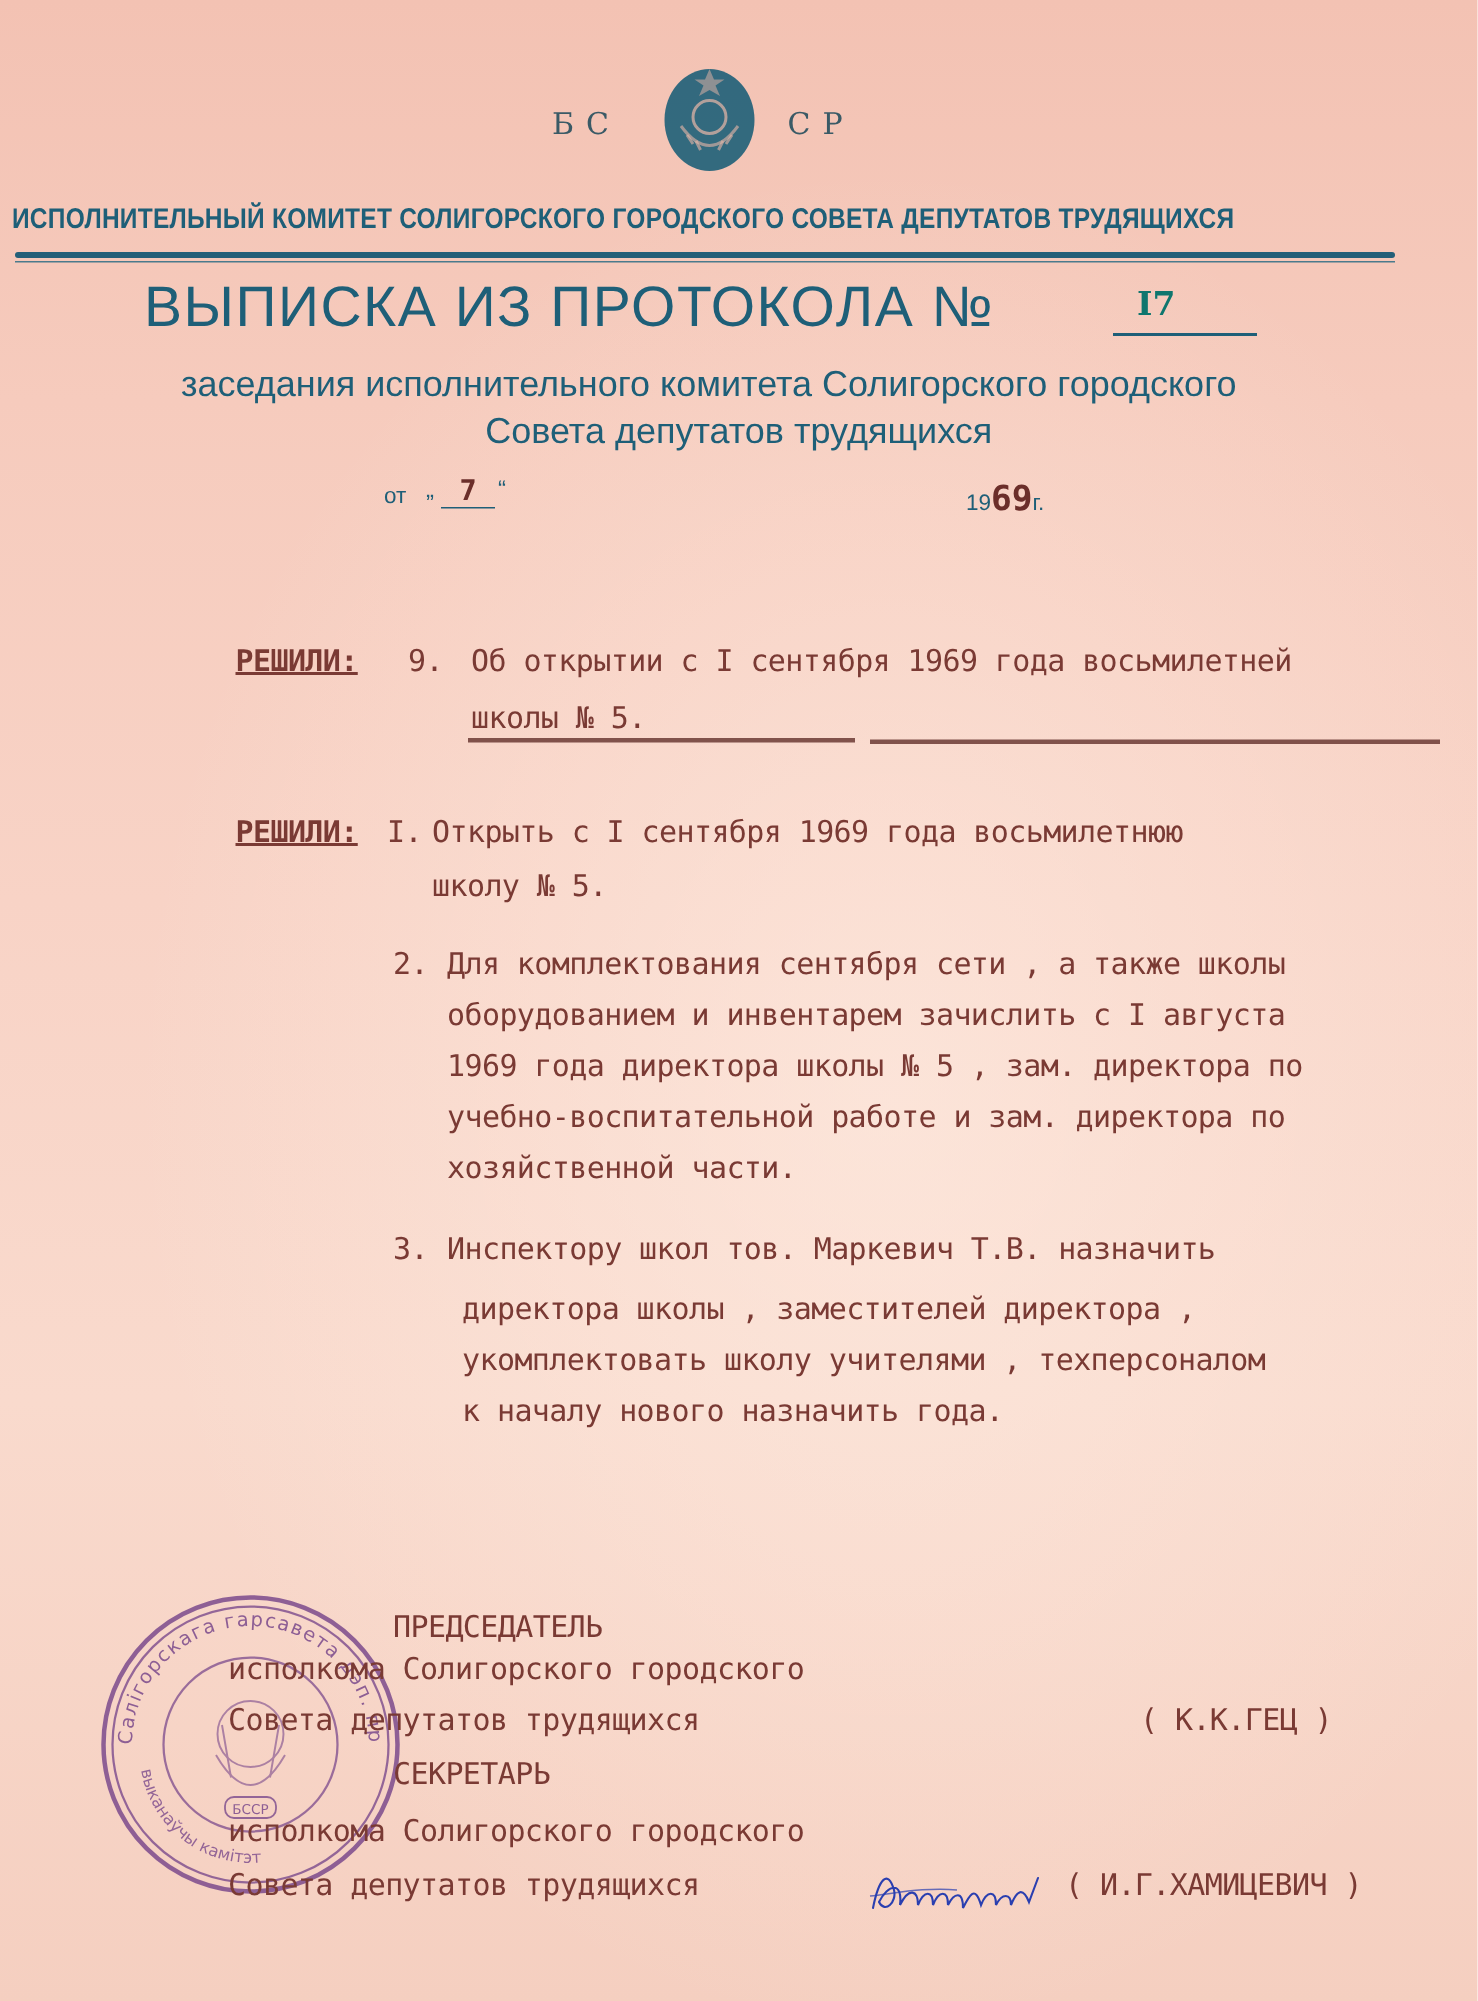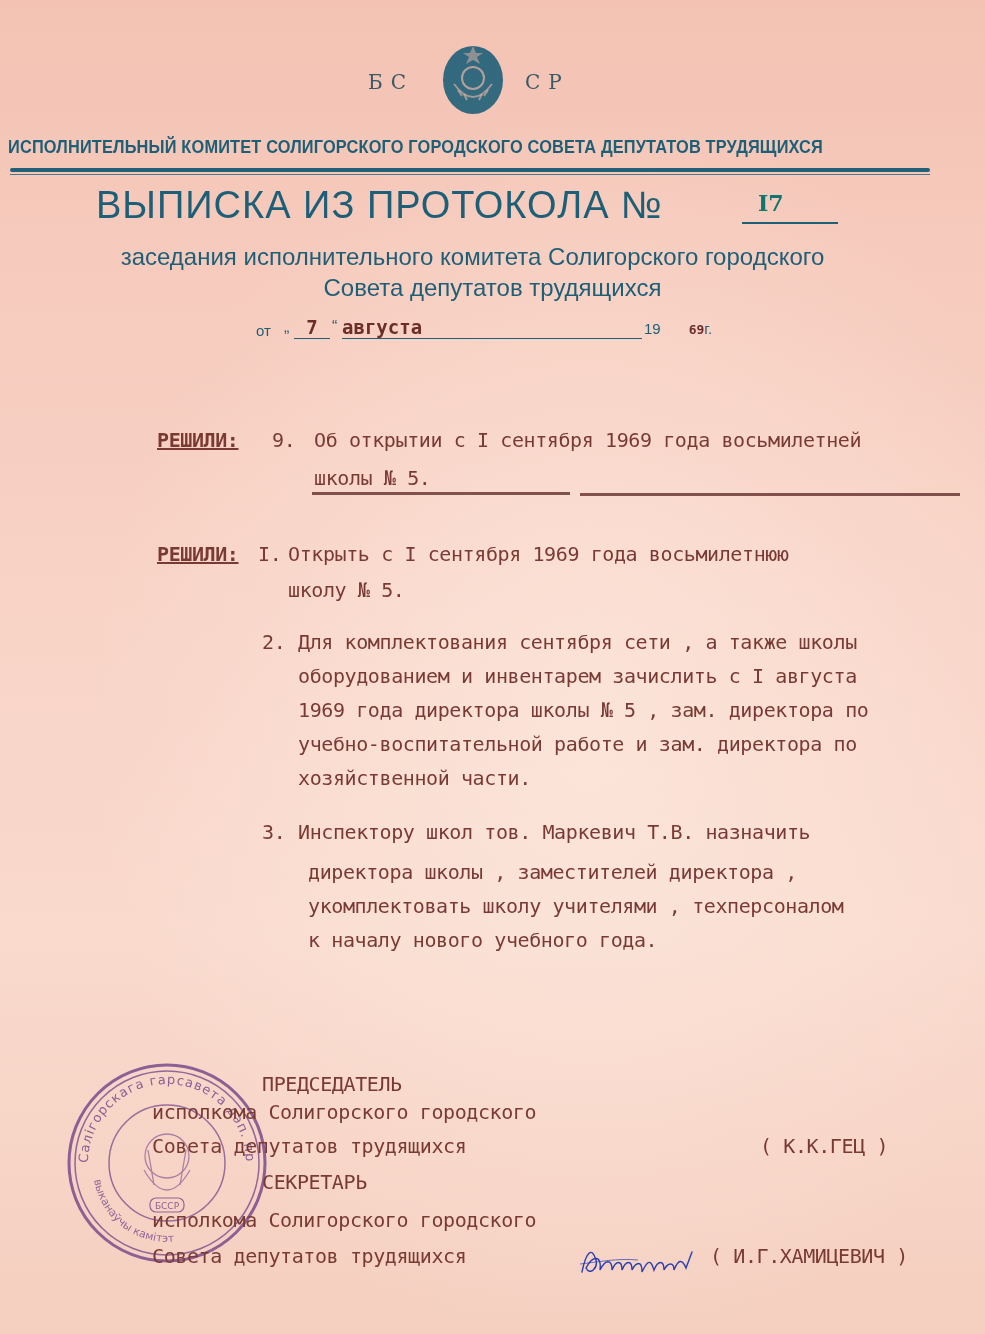--- a/index.html
+++ b/index.html
@@ -36,21 +36,21 @@
   .sub1 { top:243px; left:-20px; }
   .sub2 { top:274px; left:0; }
 
   .date-row { position:absolute; top:316px; left:256px; width:460px; height:28px; font-family:"Liberation Sans","DejaVu Sans",sans-serif; font-size:15px; }
   .date-row .ot { position:absolute; left:0; top:6px; }
   .date-row .q1 { position:absolute; left:28px; top:2px; font-size:16px; }
   .date-row .day { position:absolute; left:38px; top:0; width:36px; border-bottom:1.5px solid #1e5f78; text-align:center; font-family:"DejaVu Sans Mono",monospace; font-size:19px; font-weight:bold; color:#6b2e2a; }
   .date-row .q2 { position:absolute; left:76px; top:2px; font-size:16px; }
   .date-row .month { position:absolute; left:86px; top:0; width:300px; border-bottom:1.5px solid #1e5f78; font-family:"DejaVu Sans Mono",monospace; font-size:19px; font-weight:bold; color:#6b2e2a; }
   .date-row .year { position:absolute; left:388px; top:4px; font-size:15px; }
-  .date-row .year b { color:#6b2e2a; font-family:"DejaVu Sans Mono",monospace; font-size:13px;margin-left:28px; }
+  .date-row .year b { color:#6b2e2a; font-family:"DejaVu Sans Mono",monospace; font-size:23px; }
 
   
   .tw { position:absolute; font-family:"DejaVu Sans Mono","Liberation Mono",monospace; font-size:20px; color:#7a3a34; white-space:nowrap; letter-spacing:-0.4px; }
   .label-u { text-decoration:underline; text-decoration-thickness:2px; font-weight:bold; }
   .rule-line { position:absolute; height:3px; background:#6b3a34; opacity:0.85; }
 
   
   .stamp { position:absolute; left:64px; top:1060px; width:206px; height:206px; }
   .signature { position:absolute; left:578px; top:1242px; width:120px; height:40px; }
 </style>
@@ -79,21 +79,20 @@
 <div class="doc-num">I7</div>
 
 <div class="subtitle sub1 blue">заседания исполнительного комитета Солигорского городского</div>
 <div class="subtitle sub2 blue">Совета депутатов трудящихся</div>
 
 <div class="date-row blue">
   <span class="ot">от</span>
   <span class="q1">„</span>
   <span class="day">7</span>
   <span class="q2">“</span>
-  <span class="month">августа</span>
   <span class="year"><span>19</span><b>69</b><span>г.</span></span>
 </div>
 
 <div class="tw label-u" style="left:157px;top:428px;">РЕШИЛИ:</div>
 <div class="tw" style="left:272px;top:428px;">9.</div>
 <div class="tw" style="left:314px;top:428px;">Об открытии с I сентября 1969 года восьмилетней</div>
 <div class="tw" style="left:314px;top:466px;">школы № 5.</div>
 <div class="rule-line" style="left:312px;top:492px;width:258px;"></div>
 <div class="rule-line" style="left:580px;top:493px;width:380px;"></div>
 
@@ -107,21 +106,21 @@
 <div class="tw" style="left:298px;top:630px;">Для комплектования сентября сети , а также школы</div>
 <div class="tw" style="left:298px;top:664px;">оборудованием и инвентарем зачислить с I августа</div>
 <div class="tw" style="left:298px;top:698px;">1969 года директора школы № 5 , зам. директора по</div>
 <div class="tw" style="left:298px;top:732px;">учебно-воспитательной работе и зам. директора по</div>
 <div class="tw" style="left:298px;top:766px;">хозяйственной части.</div>
 
 <div class="tw" style="left:262px;top:820px;">3.</div>
 <div class="tw" style="left:298px;top:820px;">Инспектору школ тов. Маркевич Т.В. назначить</div>
 <div class="tw" style="left:308px;top:860px;">директора школы , заместителей директора ,</div>
 <div class="tw" style="left:308px;top:894px;">укомплектовать школу учителями , техперсоналом</div>
-<div class="tw" style="left:308px;top:928px;">к началу нового учебного года.</div>
+<div class="tw" style="left:308px;top:928px;">к началу нового назначить года.</div>
 
 <svg class="stamp" viewBox="0 0 206 206">
   <defs>
     <path id="stampArcTop" d="M 24 103 A 79 79 0 0 1 182 103"></path>
     <path id="stampArcBot" d="M 30 120 A 74 74 0 0 0 176 120"></path>
   </defs>
   <circle cx="103" cy="103" r="98" fill="none" stroke="#7b4a8c" stroke-width="3" opacity="0.85"></circle>
   <circle cx="103" cy="103" r="92" fill="none" stroke="#7b4a8c" stroke-width="1.5" opacity="0.8"></circle>
   <circle cx="103" cy="103" r="58" fill="none" stroke="#7b4a8c" stroke-width="1.5" opacity="0.75"></circle>
   <text font-family="DejaVu Sans, sans-serif" font-size="13" fill="#7b4a8c" opacity="0.85" letter-spacing="1"><textPath href="#stampArcTop">Салігорскага гарсавета дэп. прац.</textPath></text>

